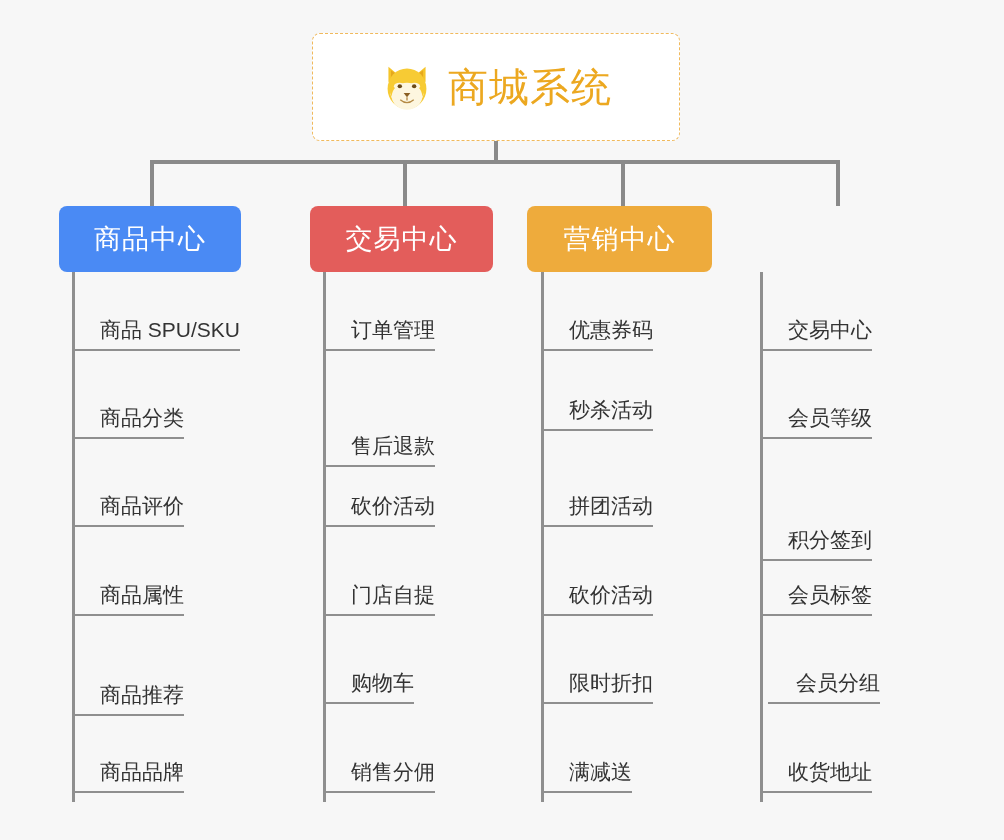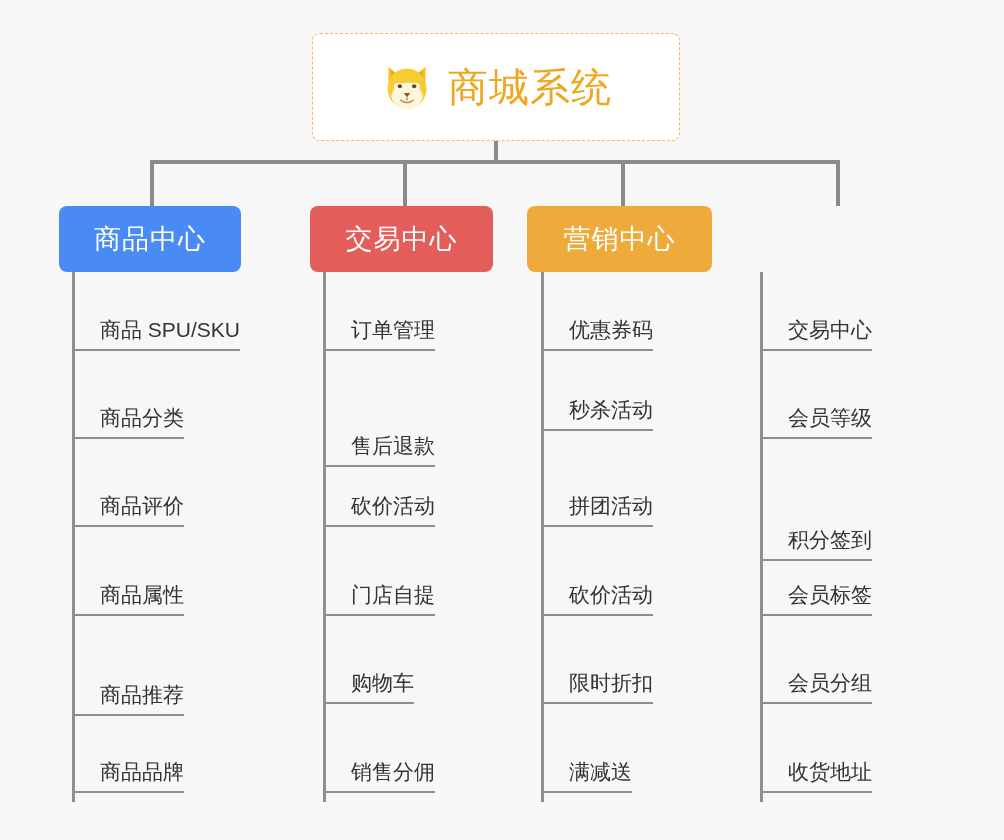--- a/index.html
+++ b/index.html
@@ -165,17 +165,17 @@
     <span class="leaf-item" style="top:399px;text-align:right;">限时折扣</span>
     <span class="leaf-item" style="top:488px;">满减送</span>
   </div>
 
   <div class="leaf-col" style="left:760px;">
     <div class="leaf-trunk" style="height:530px;"></div>
     <span class="leaf-item" style="top:46px;">交易中心</span>
     <span class="leaf-item" style="top:134px;">会员等级</span>
     <span class="leaf-item" style="top:222px;margin-top:34px;">积分签到</span>
     <span class="leaf-item" style="top:311px;">会员标签</span>
-    <span class="leaf-item" style="top:399px;">会员分组</span>
+    <span class="leaf-item" style="top:399px;margin-left:8px;">会员分组</span>
     <span class="leaf-item" style="top:488px;">收货地址</span>
   </div>
 
 </div>
 
 </body></html>

